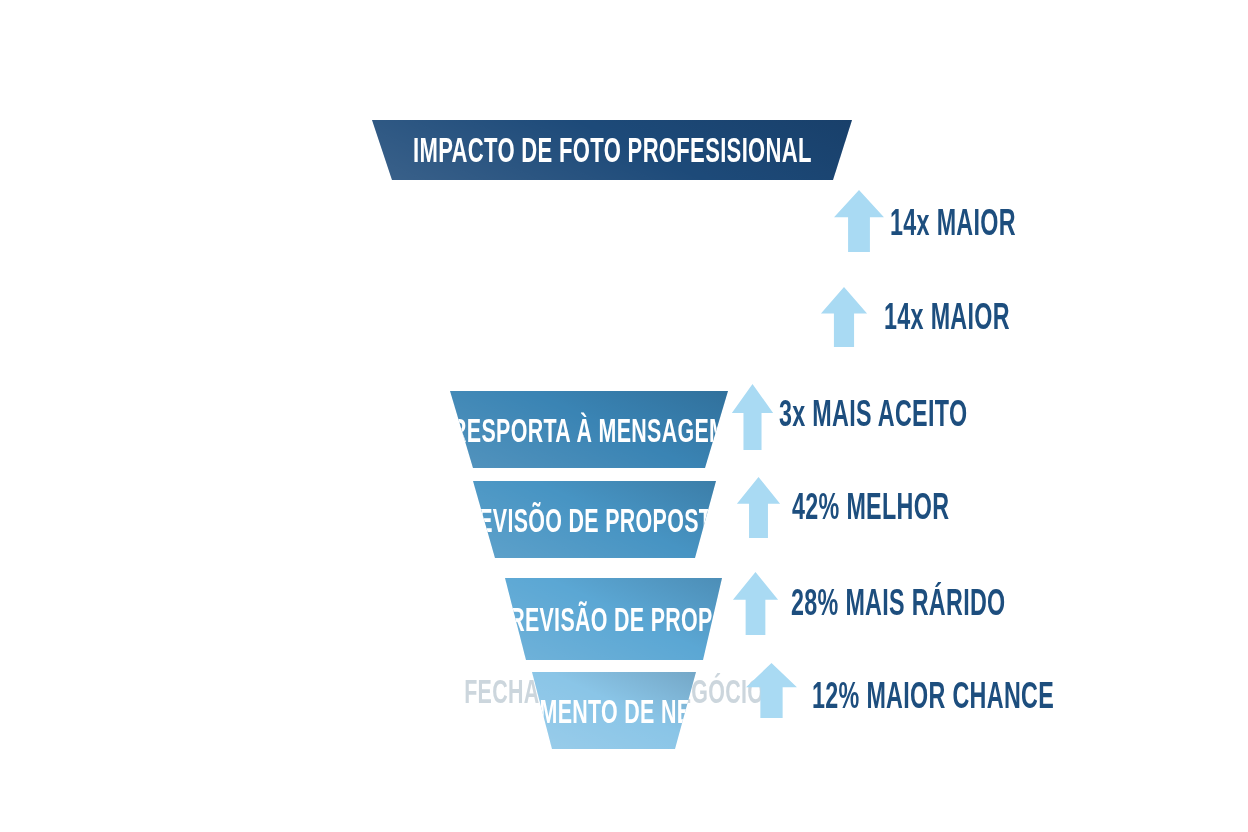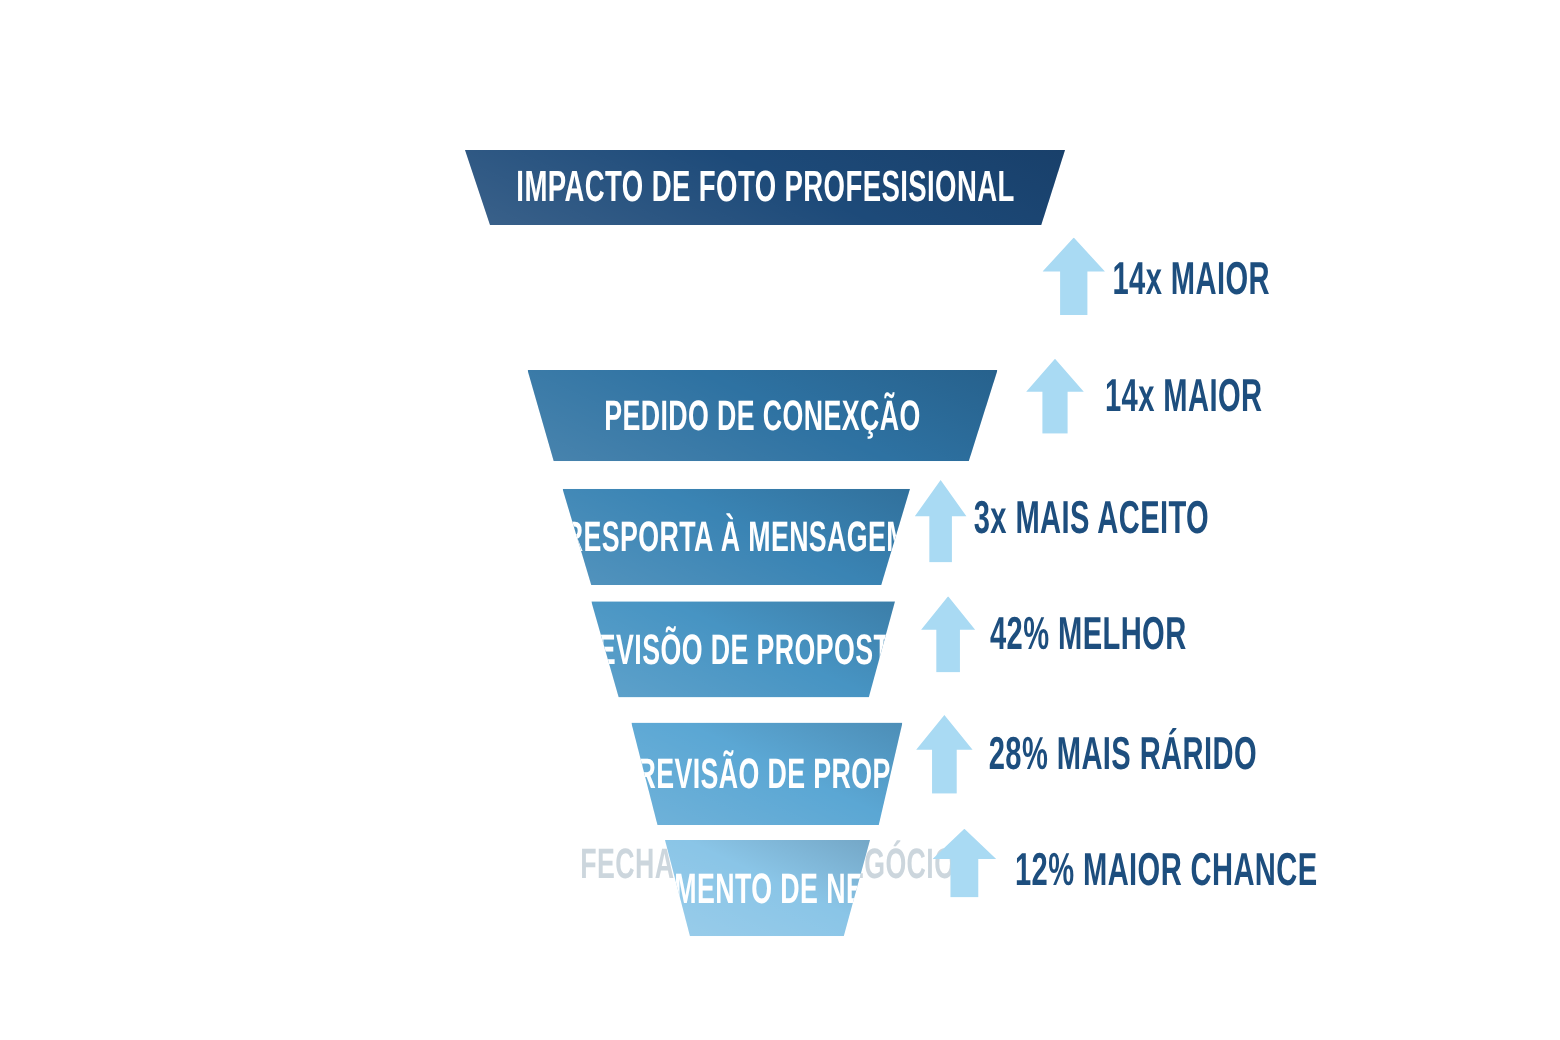--- a/index.html
+++ b/index.html
@@ -71,23 +71,20 @@
 
   <div class="ghost-wrap">
     <span class="seg-line">FECHAMENTO DE NEGÓCIO</span>
   </div>
 
   <div class="seg seg1" style="background-color: rgb(29, 74, 121);">
     <span class="seg-line">IMPACTO DE FOTO PROFESISIONAL</span>
   </div>
 
 
-  <div class="seg seg3" style="background-color: rgb(46, 114, 162);">
-    <span class="seg-line">PEDIDO DE CONEXÇÃO</span>
-  </div>
 
   <div class="seg seg4" style="background-color: rgb(58, 132, 180);">
     <span class="seg-line">RESPORTA À MENSAGEM</span>
   </div>
 
   <div class="seg seg5" style="background-color: rgb(71, 148, 195);">
     <span class="seg-line">REVISÕO DE PROPOSTA</span>
   </div>
 
   <div class="seg seg6" style="background-color: rgb(91, 167, 212);">

